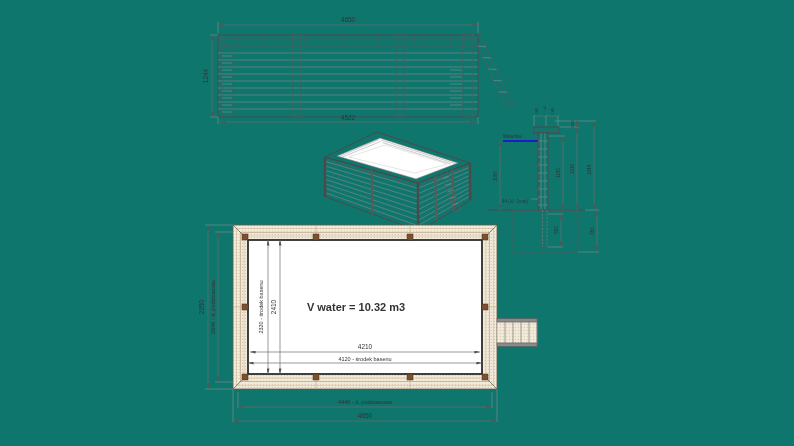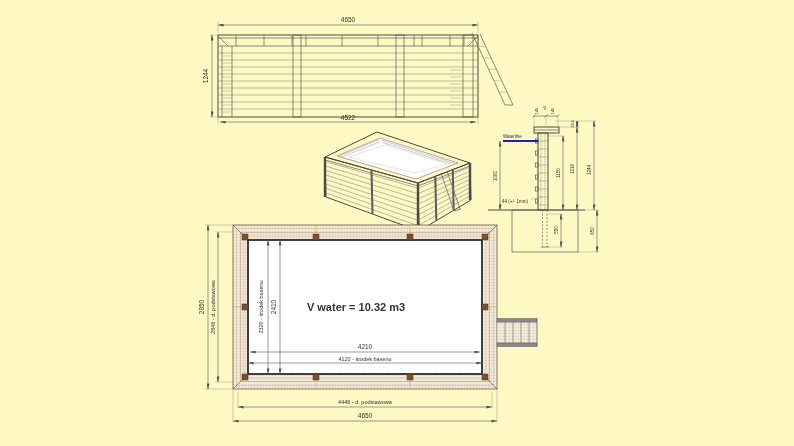--- a/index.html
+++ b/index.html
@@ -1,16 +1,16 @@
 <!DOCTYPE html>
 <html><head>
 <meta charset="utf-8">
 <style>
   html,body{margin:0;padding:0;background:#fff;}
-  #canvas{position:relative;width:794px;height:446px;background:#fef9c3;overflow:hidden;
+  #canvas{position:relative;width:794px;height:446px;background:#0f766e;overflow:hidden;
           font-family:"Liberation Sans",sans-serif;}
   svg{position:absolute;overflow:visible;}
   .ol{stroke:#4a4a4a;stroke-width:1;fill:none;}
   .ol2{stroke:#5a5a5a;stroke-width:.7;fill:none;}
   .plank{stroke:#8a8a8a;stroke-width:.6;fill:none;}
   .plankL{stroke:#9a9a9a;stroke-width:.5;fill:none;}
   .dim{stroke:#6f6f6f;stroke-width:.7;fill:none;}
   .ext{stroke:#9a9a9a;stroke-width:.5;fill:none;}
   .dash{stroke:#7a7a7a;stroke-width:.8;fill:none;stroke-dasharray:2 1.6;}
   text{fill:#333;font-family:"Liberation Sans",sans-serif;}

